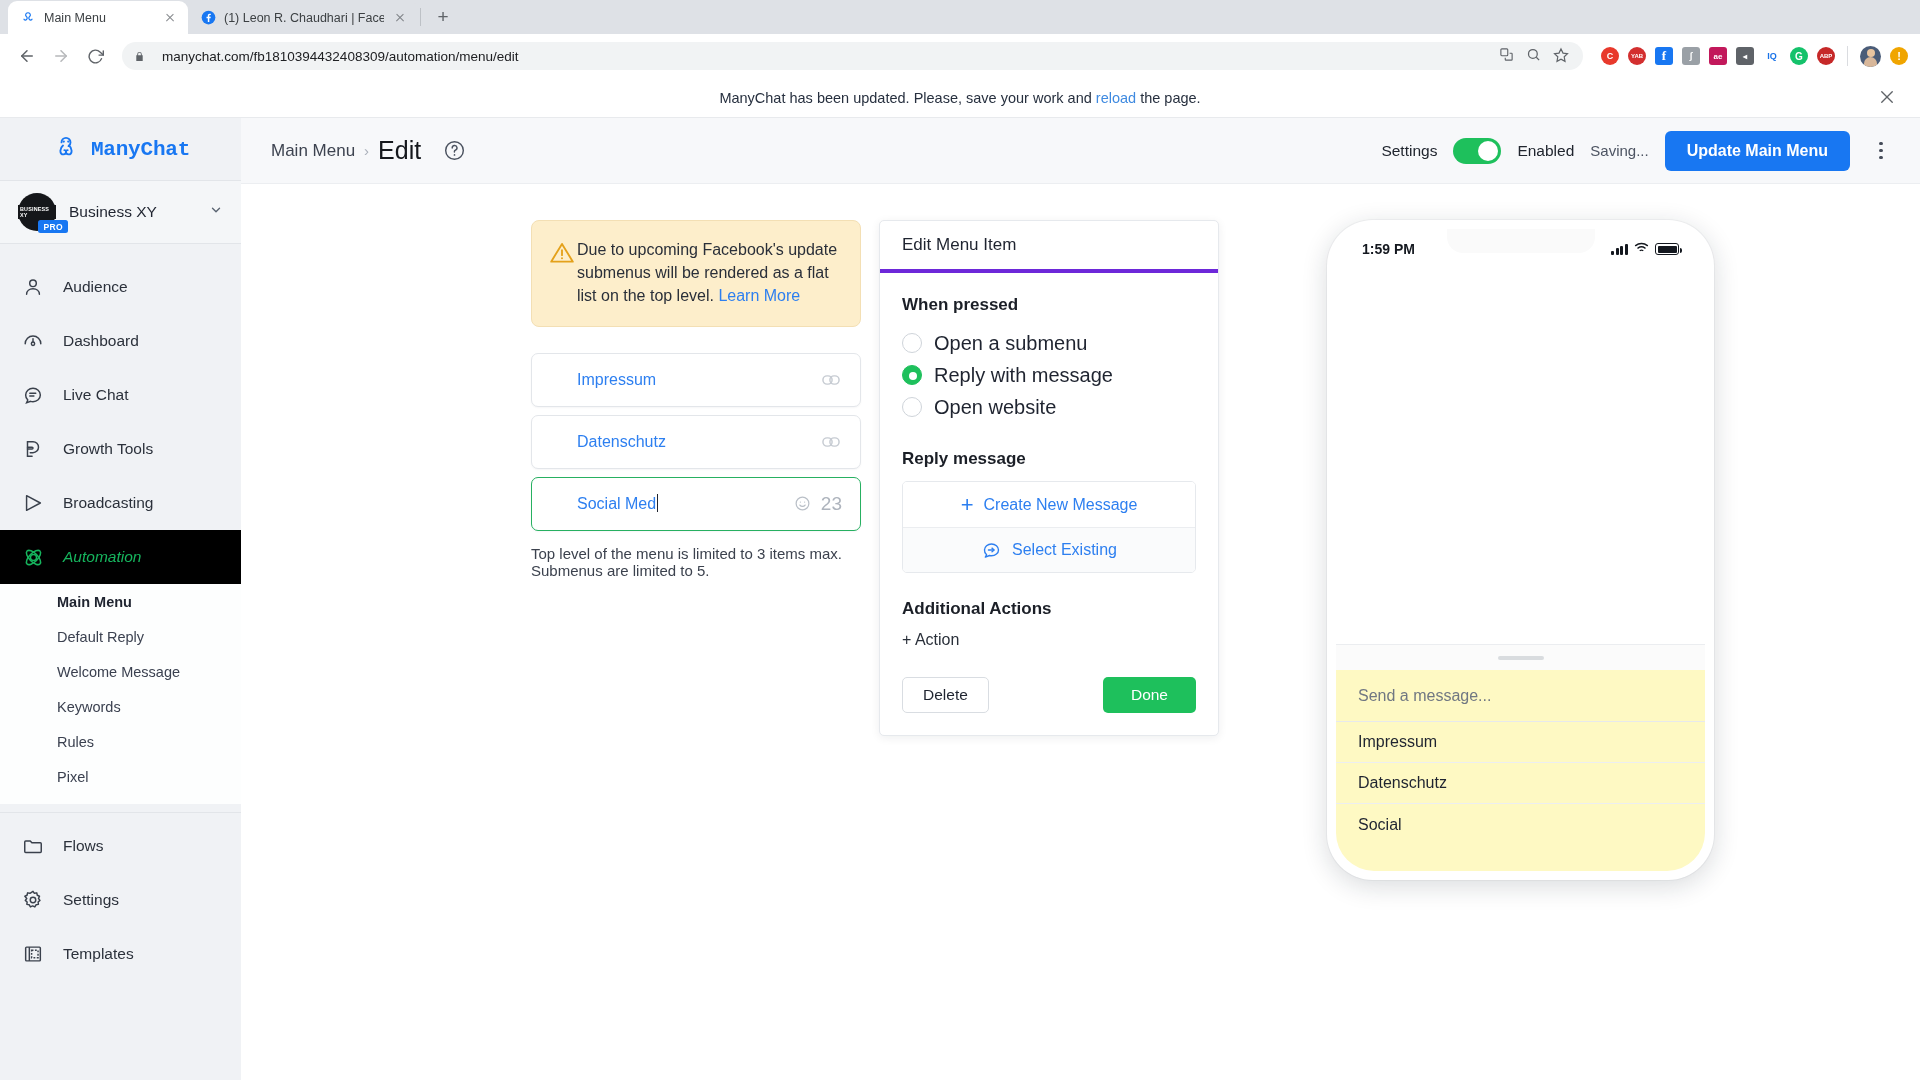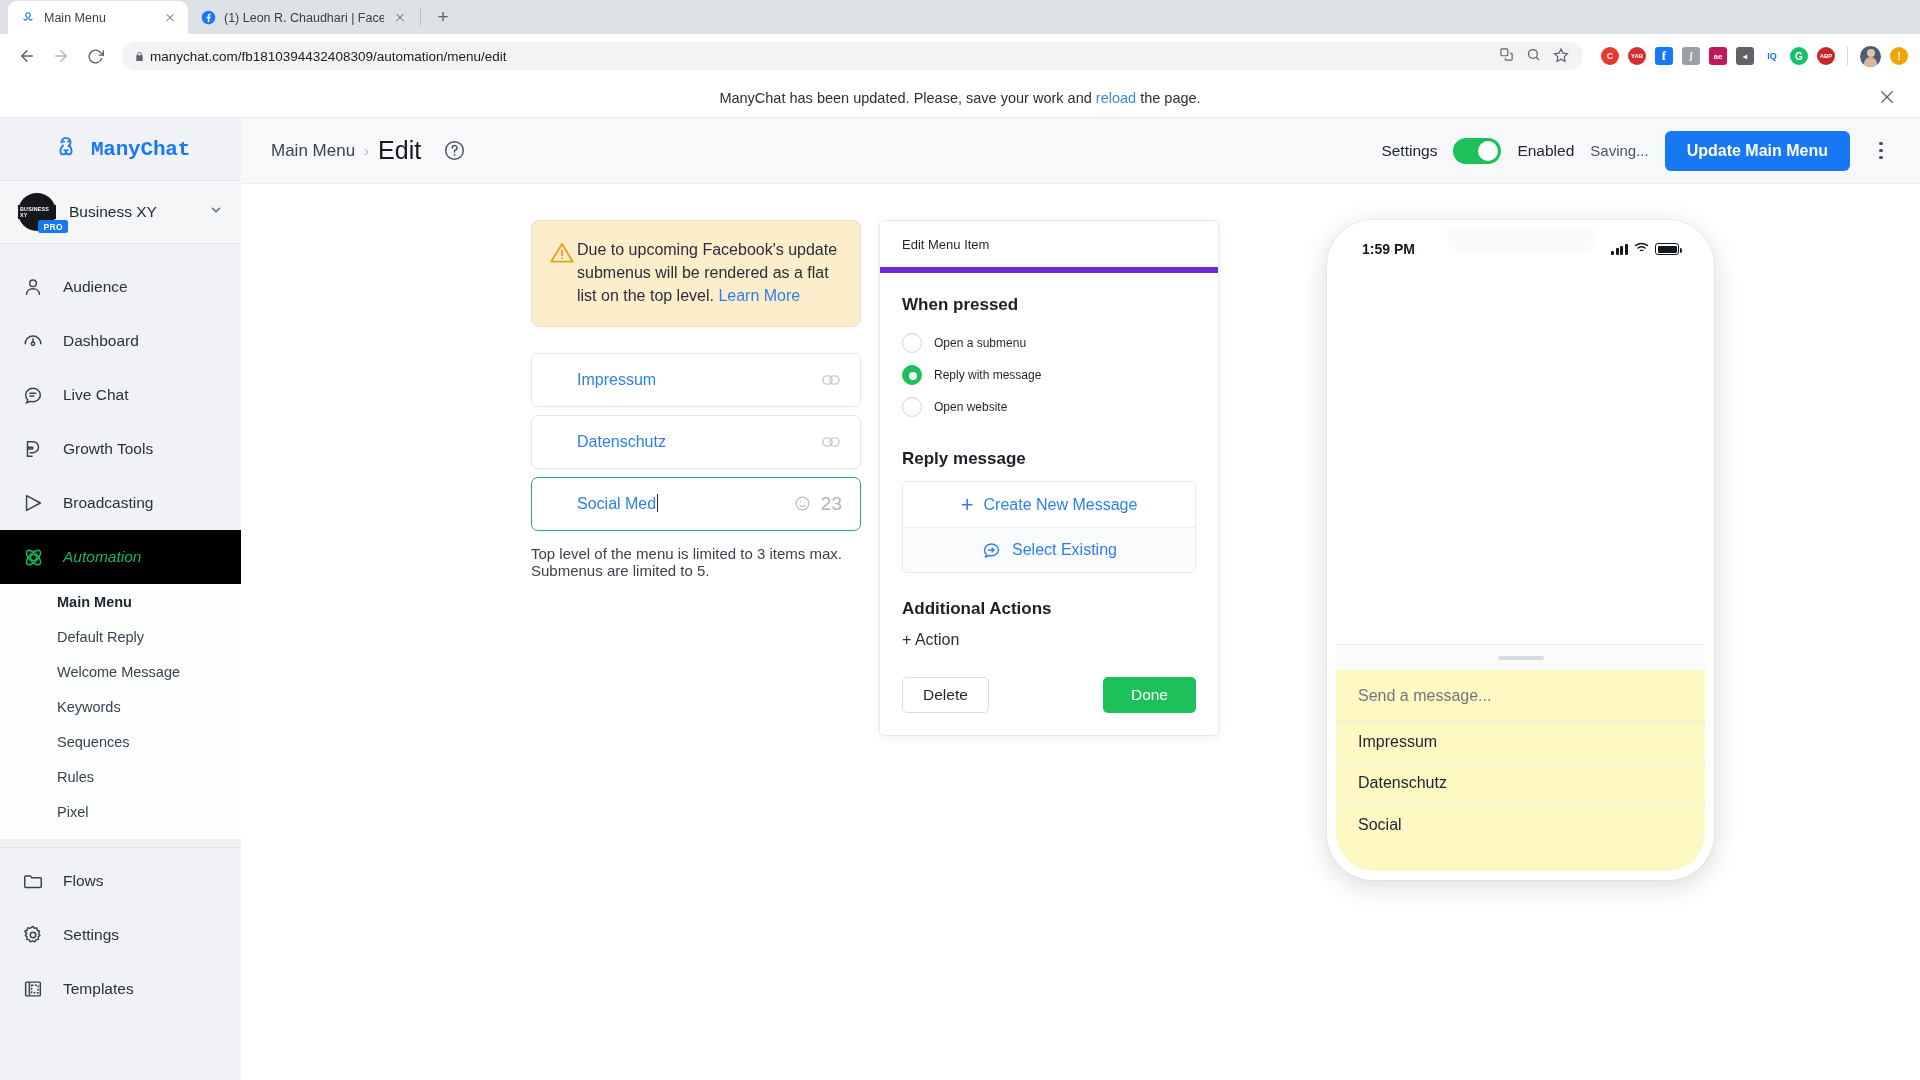--- a/index.html
+++ b/index.html
@@ -31,21 +31,21 @@
   .tab-close::after { transform:rotate(-45deg); }
   .tab-divider { width:1px; height:18px; background:#bdc1c6; margin:0 2px 8px 2px; }
   .new-tab { width:28px; height:28px; margin:0 0 3px 6px; display:flex; align-items:center; justify-content:center;
              font-size:19px; color:#5f6368; border-radius:50%; }
 
   .addr-bar { height:44px; background:#fff; display:flex; align-items:center; padding:0 12px; gap:4px; }
   .nav-btn { width:30px; height:30px; display:flex; align-items:center; justify-content:center; color:#5f6368; }
   .nav-btn svg { display:block; }
   .omnibox {
     flex:1; height:28px; background:#f1f3f4; border-radius:14px;
-    display:flex; align-items:center; padding:0 12px; gap:4px; margin:0 8px;
+    display:flex; align-items:center; padding:0 12px; gap:16px; margin:0 8px;
     font-size:13.5px; color:#202124;
   }
   .omnibox .lock { width:12px; height:12px; flex:0 0 12px; }
   .omni-url { color:#202124; font-size:13.5px; white-space:nowrap; }
   .omni-actions { display:flex; align-items:center; gap:12px; margin-left:auto; padding-right:2px; color:#5f6368; }
   .ext-bar { display:flex; align-items:center; gap:9px; padding-left:6px; }
   .ext { width:18px; height:18px; border-radius:3px; display:flex; align-items:center; justify-content:center;
          font-size:9px; font-weight:bold; color:#fff; position:relative; }
   .ext-sep { width:1px; height:20px; background:#dadce0; margin:0 3px; }
   .avatar-ext { width:21px; height:21px; border-radius:50%; background:#4a5c78; position:relative; overflow:hidden; }
@@ -142,24 +142,24 @@
   .smiley { width:17px; height:17px; color:#b9bfc7; }
   .hint { font-size:15px; color:#3c424e; margin-top:14px; }
 
   
   .panel {
     width:340px; flex:0 0 340px; background:#fff; border:1px solid #e6e9ed;
     border-radius:5px; box-shadow:0 2px 10px rgba(16,24,40,.07); align-self:flex-start;
     margin-left:18px;
   }
   .panel-head { height:52px; display:flex; align-items:center; padding:0 22px;
-                border-bottom:6px solid #6d28d9; font-size:13px; color:#1f2430; }
+                border-bottom:4px solid #6d28d9; font-size:17px; color:#1f2430; }
   .panel-body { padding:22px 22px 22px; }
   .section-title { font-size:17px; font-weight:700; color:#1b1f27; margin-bottom:12px; }
-  .radio-row { display:flex; align-items:center; gap:12px; height:32px; font-size:12px; color:#1f2430; }
+  .radio-row { display:flex; align-items:center; gap:12px; height:32px; font-size:20px; color:#1f2430; }
   .radio { width:20px; height:20px; border-radius:50%; border:1.6px solid #cfd4da; flex:0 0 20px; position:relative; background:#fff; }
   .radio.on { background:#1ec05c; border-color:#1ec05c; }
   .radio.on::after { content:""; position:absolute; left:6px; top:6px; width:8px; height:8px; border-radius:50%; background:#fff; }
   .mt26 { margin-top:26px; }
   .msg-box { border:1px solid #e6e9ed; border-radius:5px; overflow:hidden; }
   .msg-btn { height:45px; display:flex; align-items:center; justify-content:center; gap:10px;
              font-size:16px; color:#2d7ff0; background:#fff; }
   .msg-btn + .msg-btn { border-top:1px solid #ebedf0; background:#fafbfc; }
   .plus-ico { font-size:22px; line-height:1; font-weight:400; }
   .bubble-ico { width:21px; height:21px; }
@@ -396,21 +396,20 @@
           </svg>
         </span>
         <span>Automation</span>
       </div>
 
       <div class="sub-nav">
         <div class="sub-item current">Main Menu</div>
         <div class="sub-item">Default Reply</div>
         <div class="sub-item">Welcome Message</div>
         <div class="sub-item">Keywords</div>
-        <div class="sub-item">Sequences</div>
         <div class="sub-item">Rules</div>
         <div class="sub-item">Pixel</div>
       </div>
 
       <div class="nav-divider"></div>
 
       <div class="nav-item">
         <span class="ico">
           <svg width="22" height="22" viewBox="0 0 24 24" fill="none" stroke="currentColor" stroke-width="1.6" stroke-linejoin="round">
               <path d="M3 7.5a1 1 0 0 1 1-1h5l1.8 2H20a1 1 0 0 1 1 1v8.5a1 1 0 0 1-1 1H4a1 1 0 0 1-1-1z"></path>

